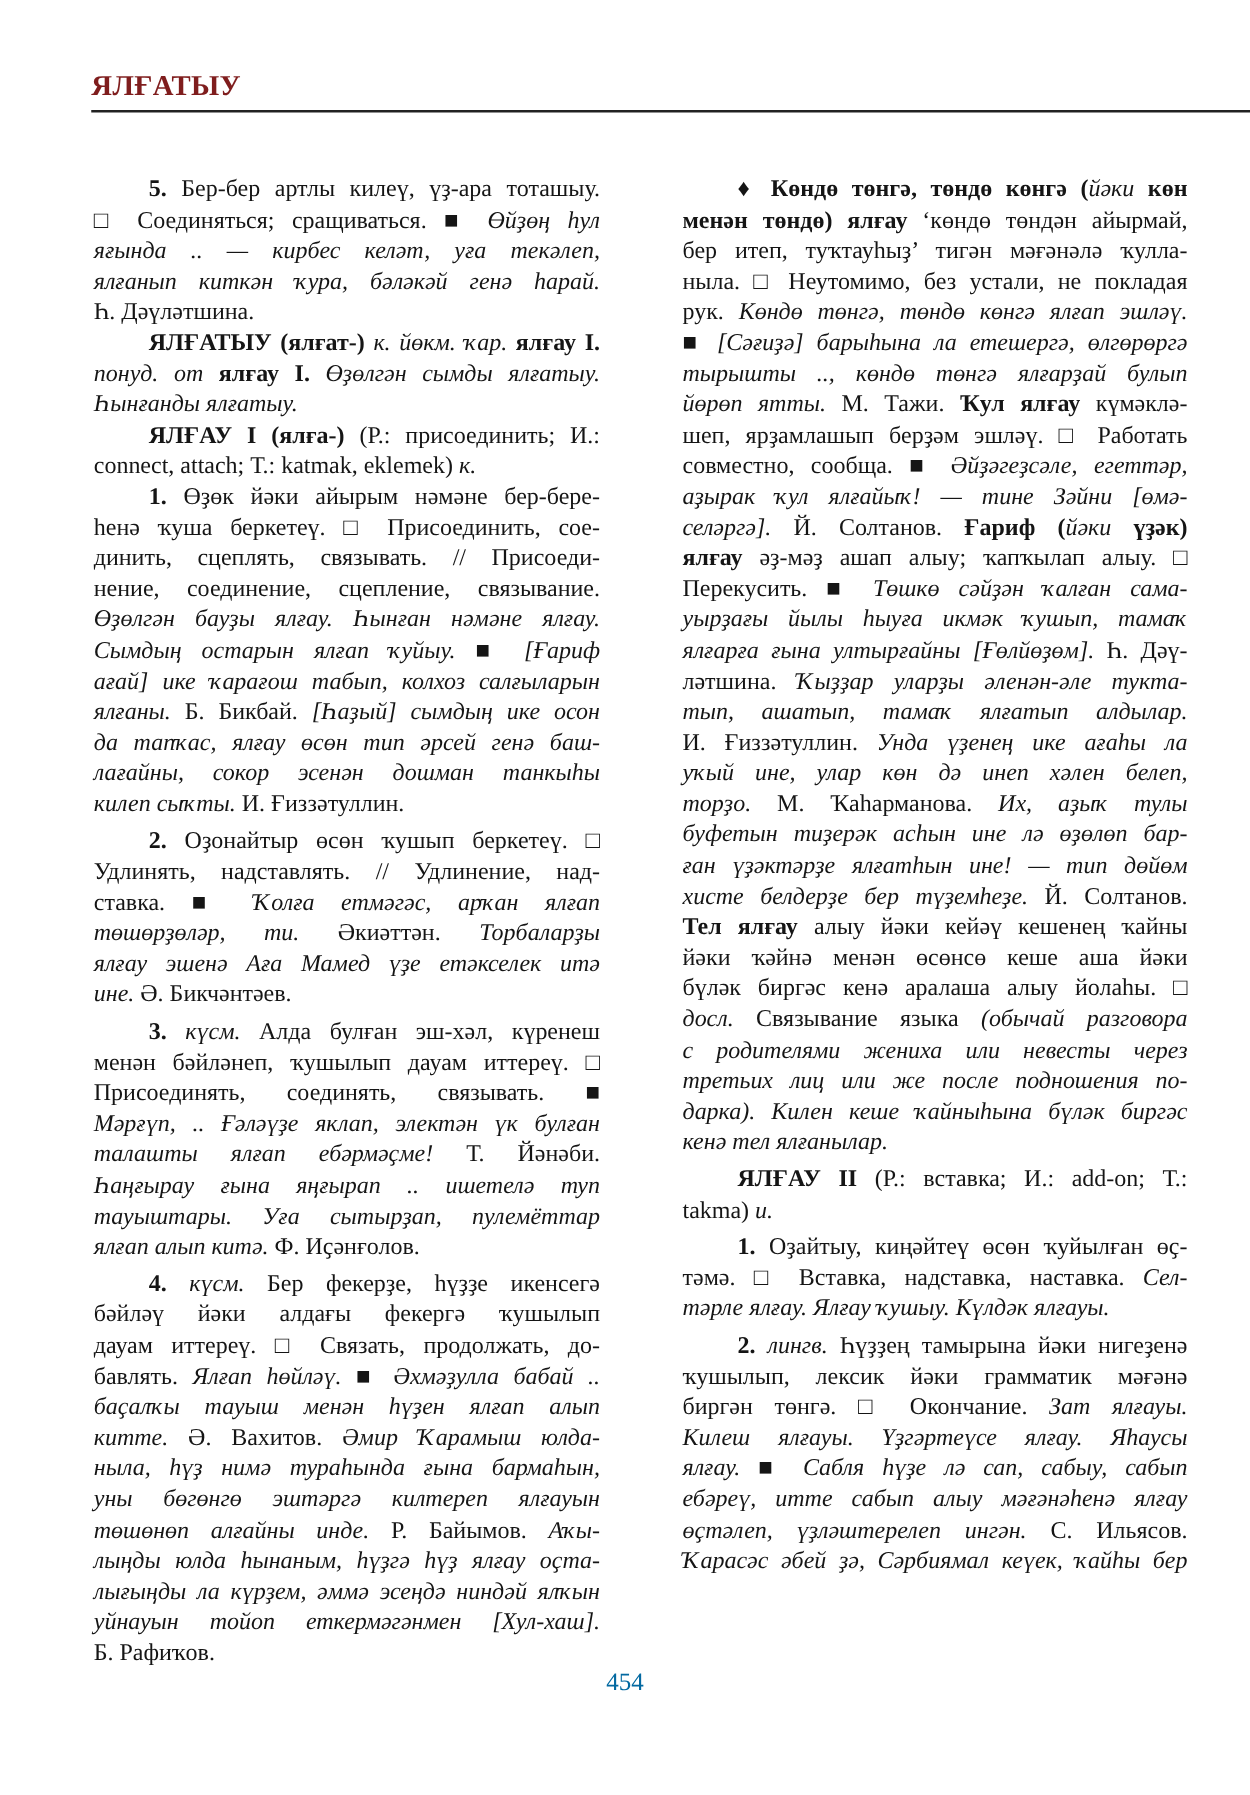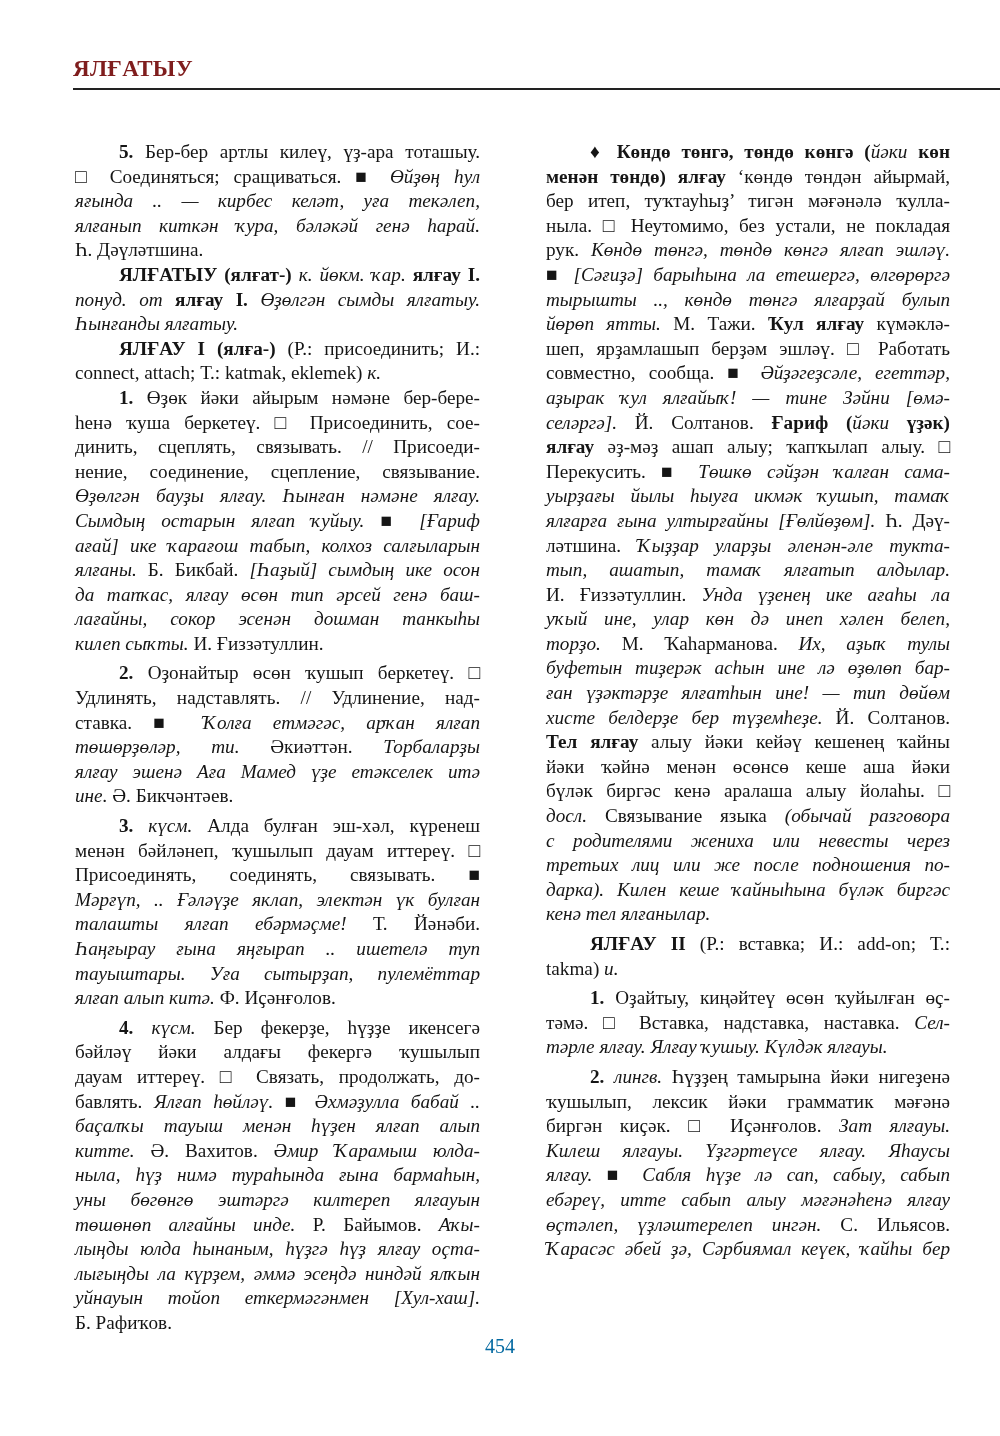--- a/index.html
+++ b/index.html
@@ -128,21 +128,21 @@
     <span class="line"><span class="seg-i">третьих лиц или же после подношения по-</span></span>
     <span class="line"><span class="seg-i">дарка). Килен кеше ҡайныһына бүләк биргәс</span></span>
     <span class="line last"><span class="seg-i">кенә тел ялғанылар.</span></span>
     <span class="line indent gap"><span class="seg-b">ЯЛҒАУ II</span><span> (Р.: вставка; И.: add-on; Т.:</span></span>
     <span class="line last"><span>takma) </span><span class="seg-i">и.</span></span>
     <span class="line indent gap"><span class="seg-b">1.</span><span> Оҙайтыу, киңәйтеү өсөн ҡуйылған өҫ-</span></span>
     <span class="line"><span>тәмә. □ Вставка, надставка, наставка. </span><span class="seg-i">Сел-</span></span>
     <span class="line last"><span class="seg-i">тәрле ялғау. Ялғау ҡушыу. Күлдәк ялғауы.</span></span>
     <span class="line indent gap"><span class="seg-b">2.</span><span class="seg-i"> лингв.</span><span> Һүҙҙең тамырына йәки нигеҙенә</span></span>
     <span class="line"><span>ҡушылып, лексик йәки грамматик мәғәнә</span></span>
-    <span class="line"><span>биргән киҫәк. □ Иҫәнғолов. </span><span class="seg-i">Зат ялғауы.</span></span>
+    <span class="line"><span>биргән төнгә. □ Окончание. </span><span class="seg-i">Зат ялғауы.</span></span>
     <span class="line"><span class="seg-i">Килеш ялғауы. Үҙгәртеүсе ялғау. Яһаусы</span></span>
     <span class="line"><span class="seg-i">ялғау.</span><span> ■ </span><span class="seg-i">Сабля һүҙе лә сап, сабыу, сабып</span></span>
     <span class="line"><span class="seg-i">ебәреү, итте сабып алыу мәғәнәһенә ялғау</span></span>
     <span class="line"><span class="seg-i">өҫтәлеп, үҙләштерелеп ингән.</span><span> С. Ильясов.</span></span>
     <span class="line"><span class="seg-i">Ҡарасәс әбей ҙә, Сәрбиямал кеүек, ҡайһы бер</span></span>
   </div>
 
 <div class="page-number">454</div>
 
 </body></html>

